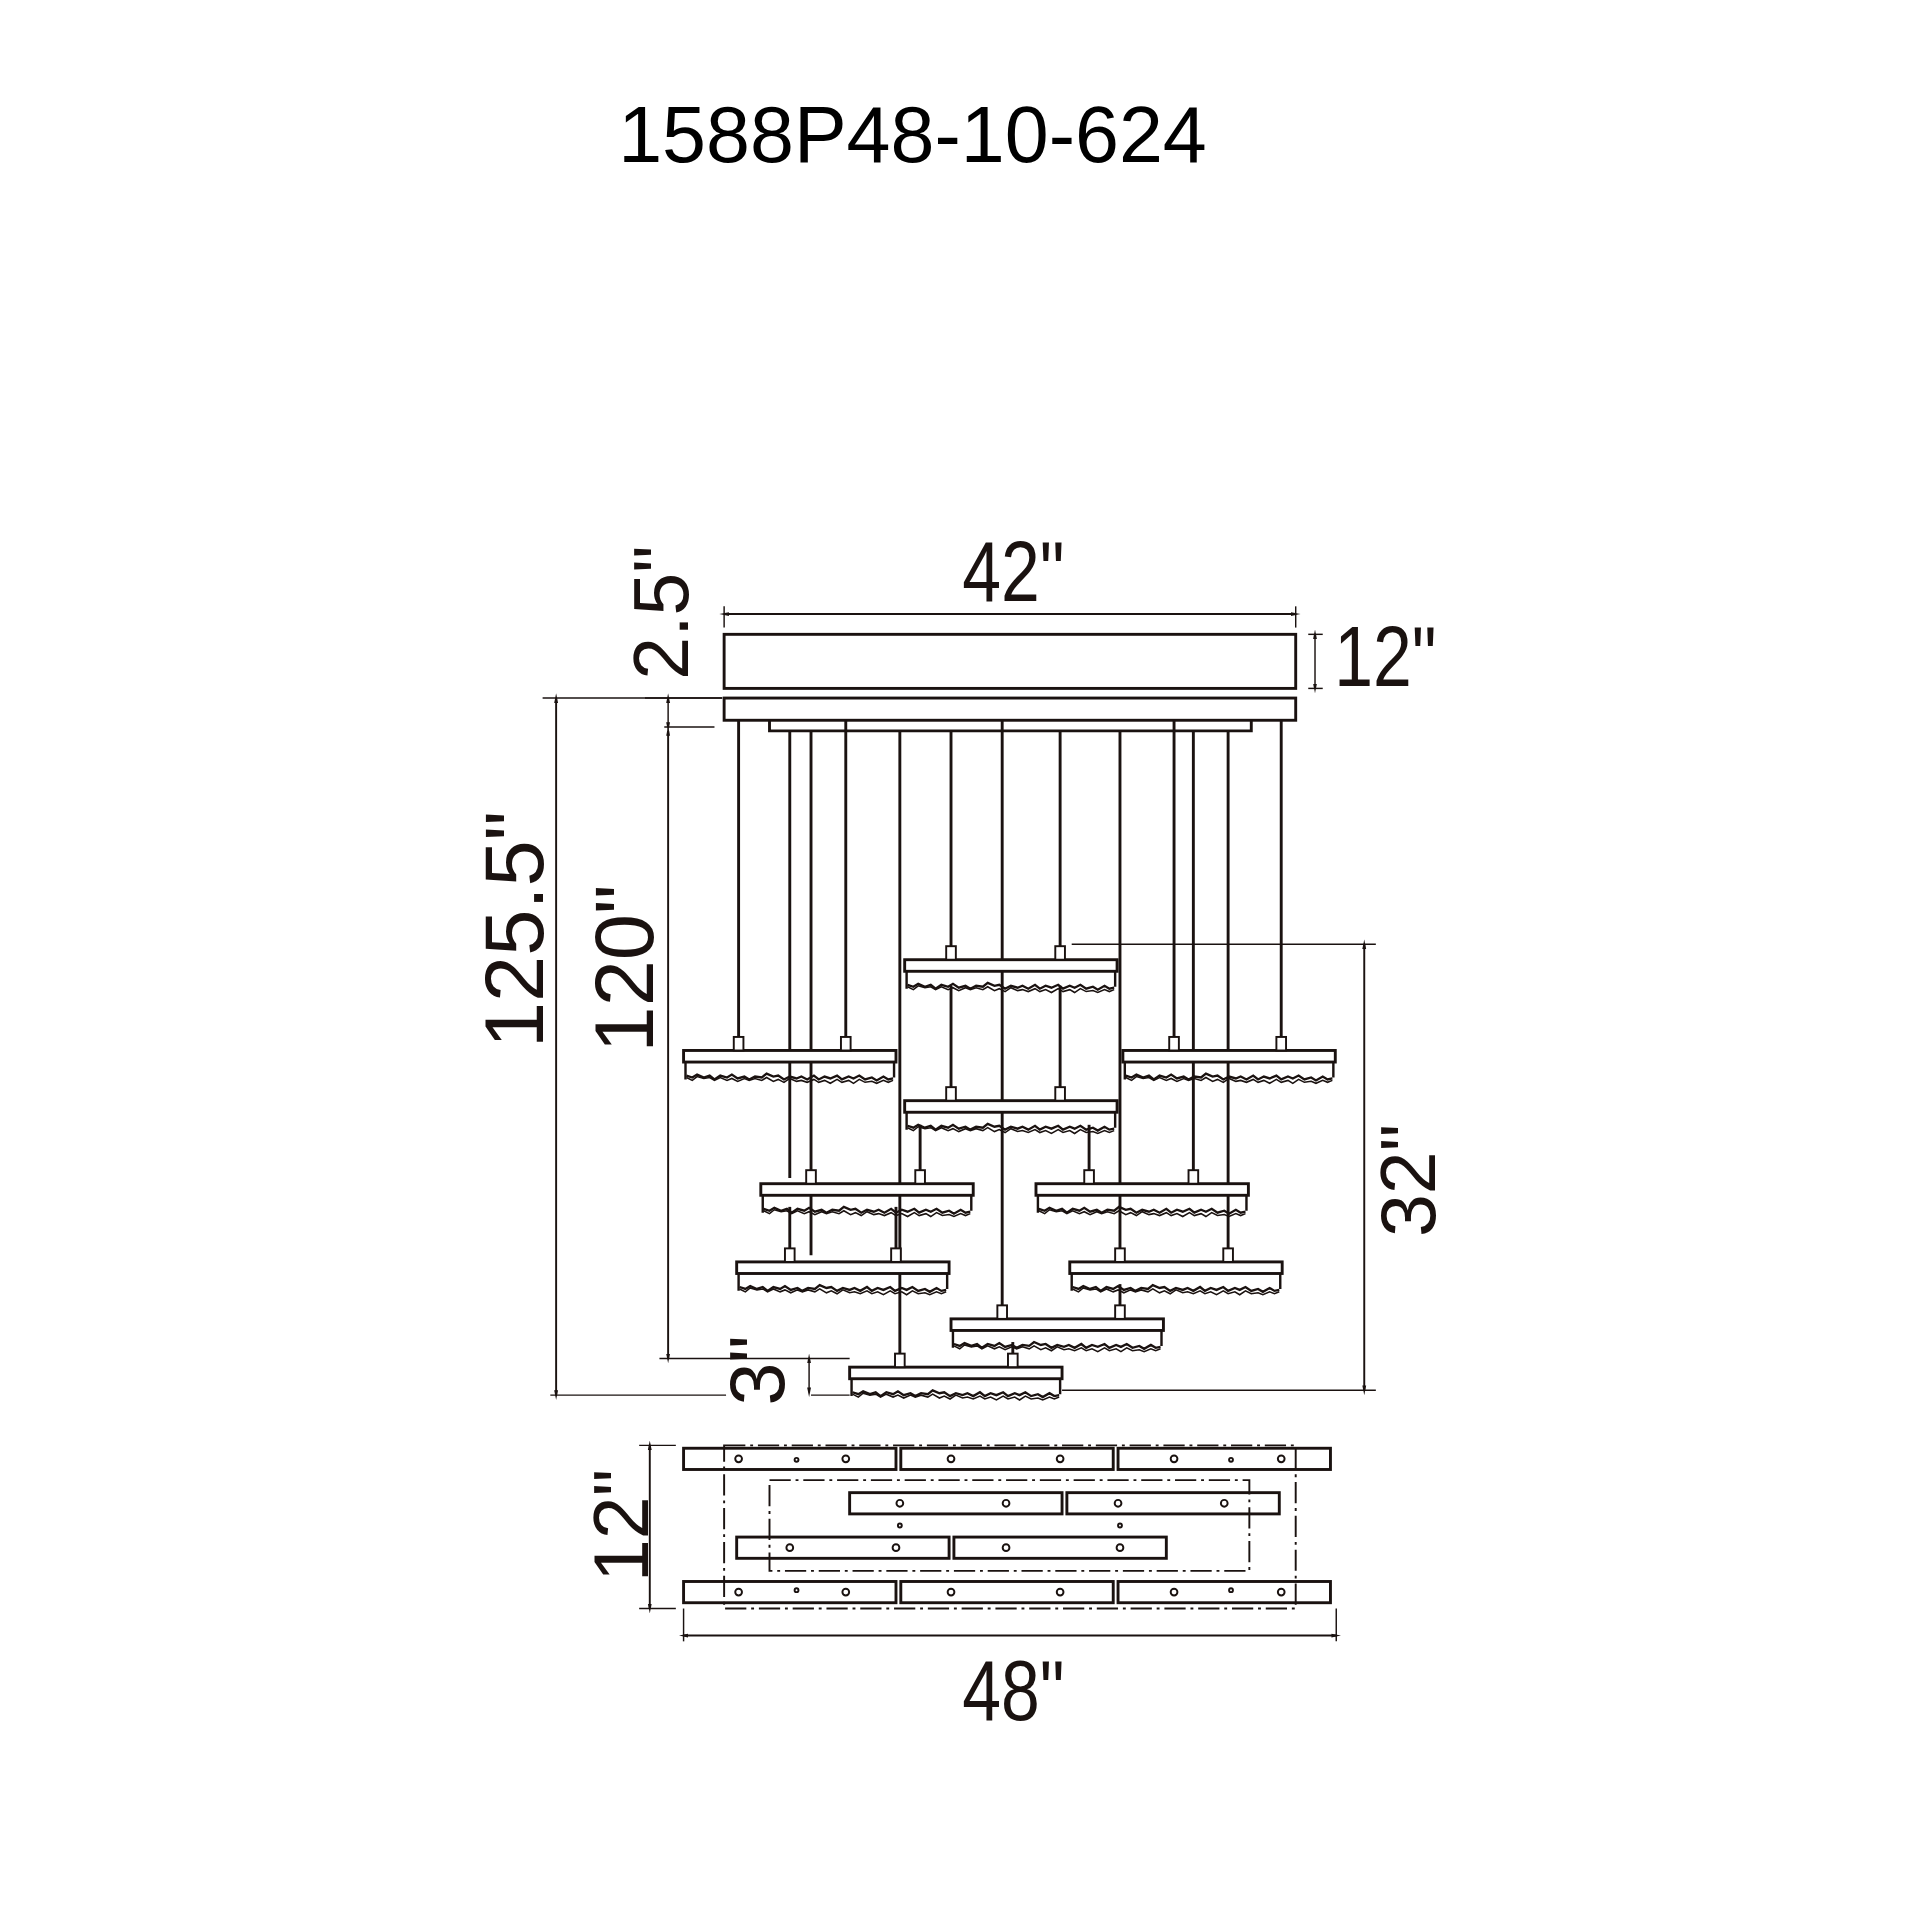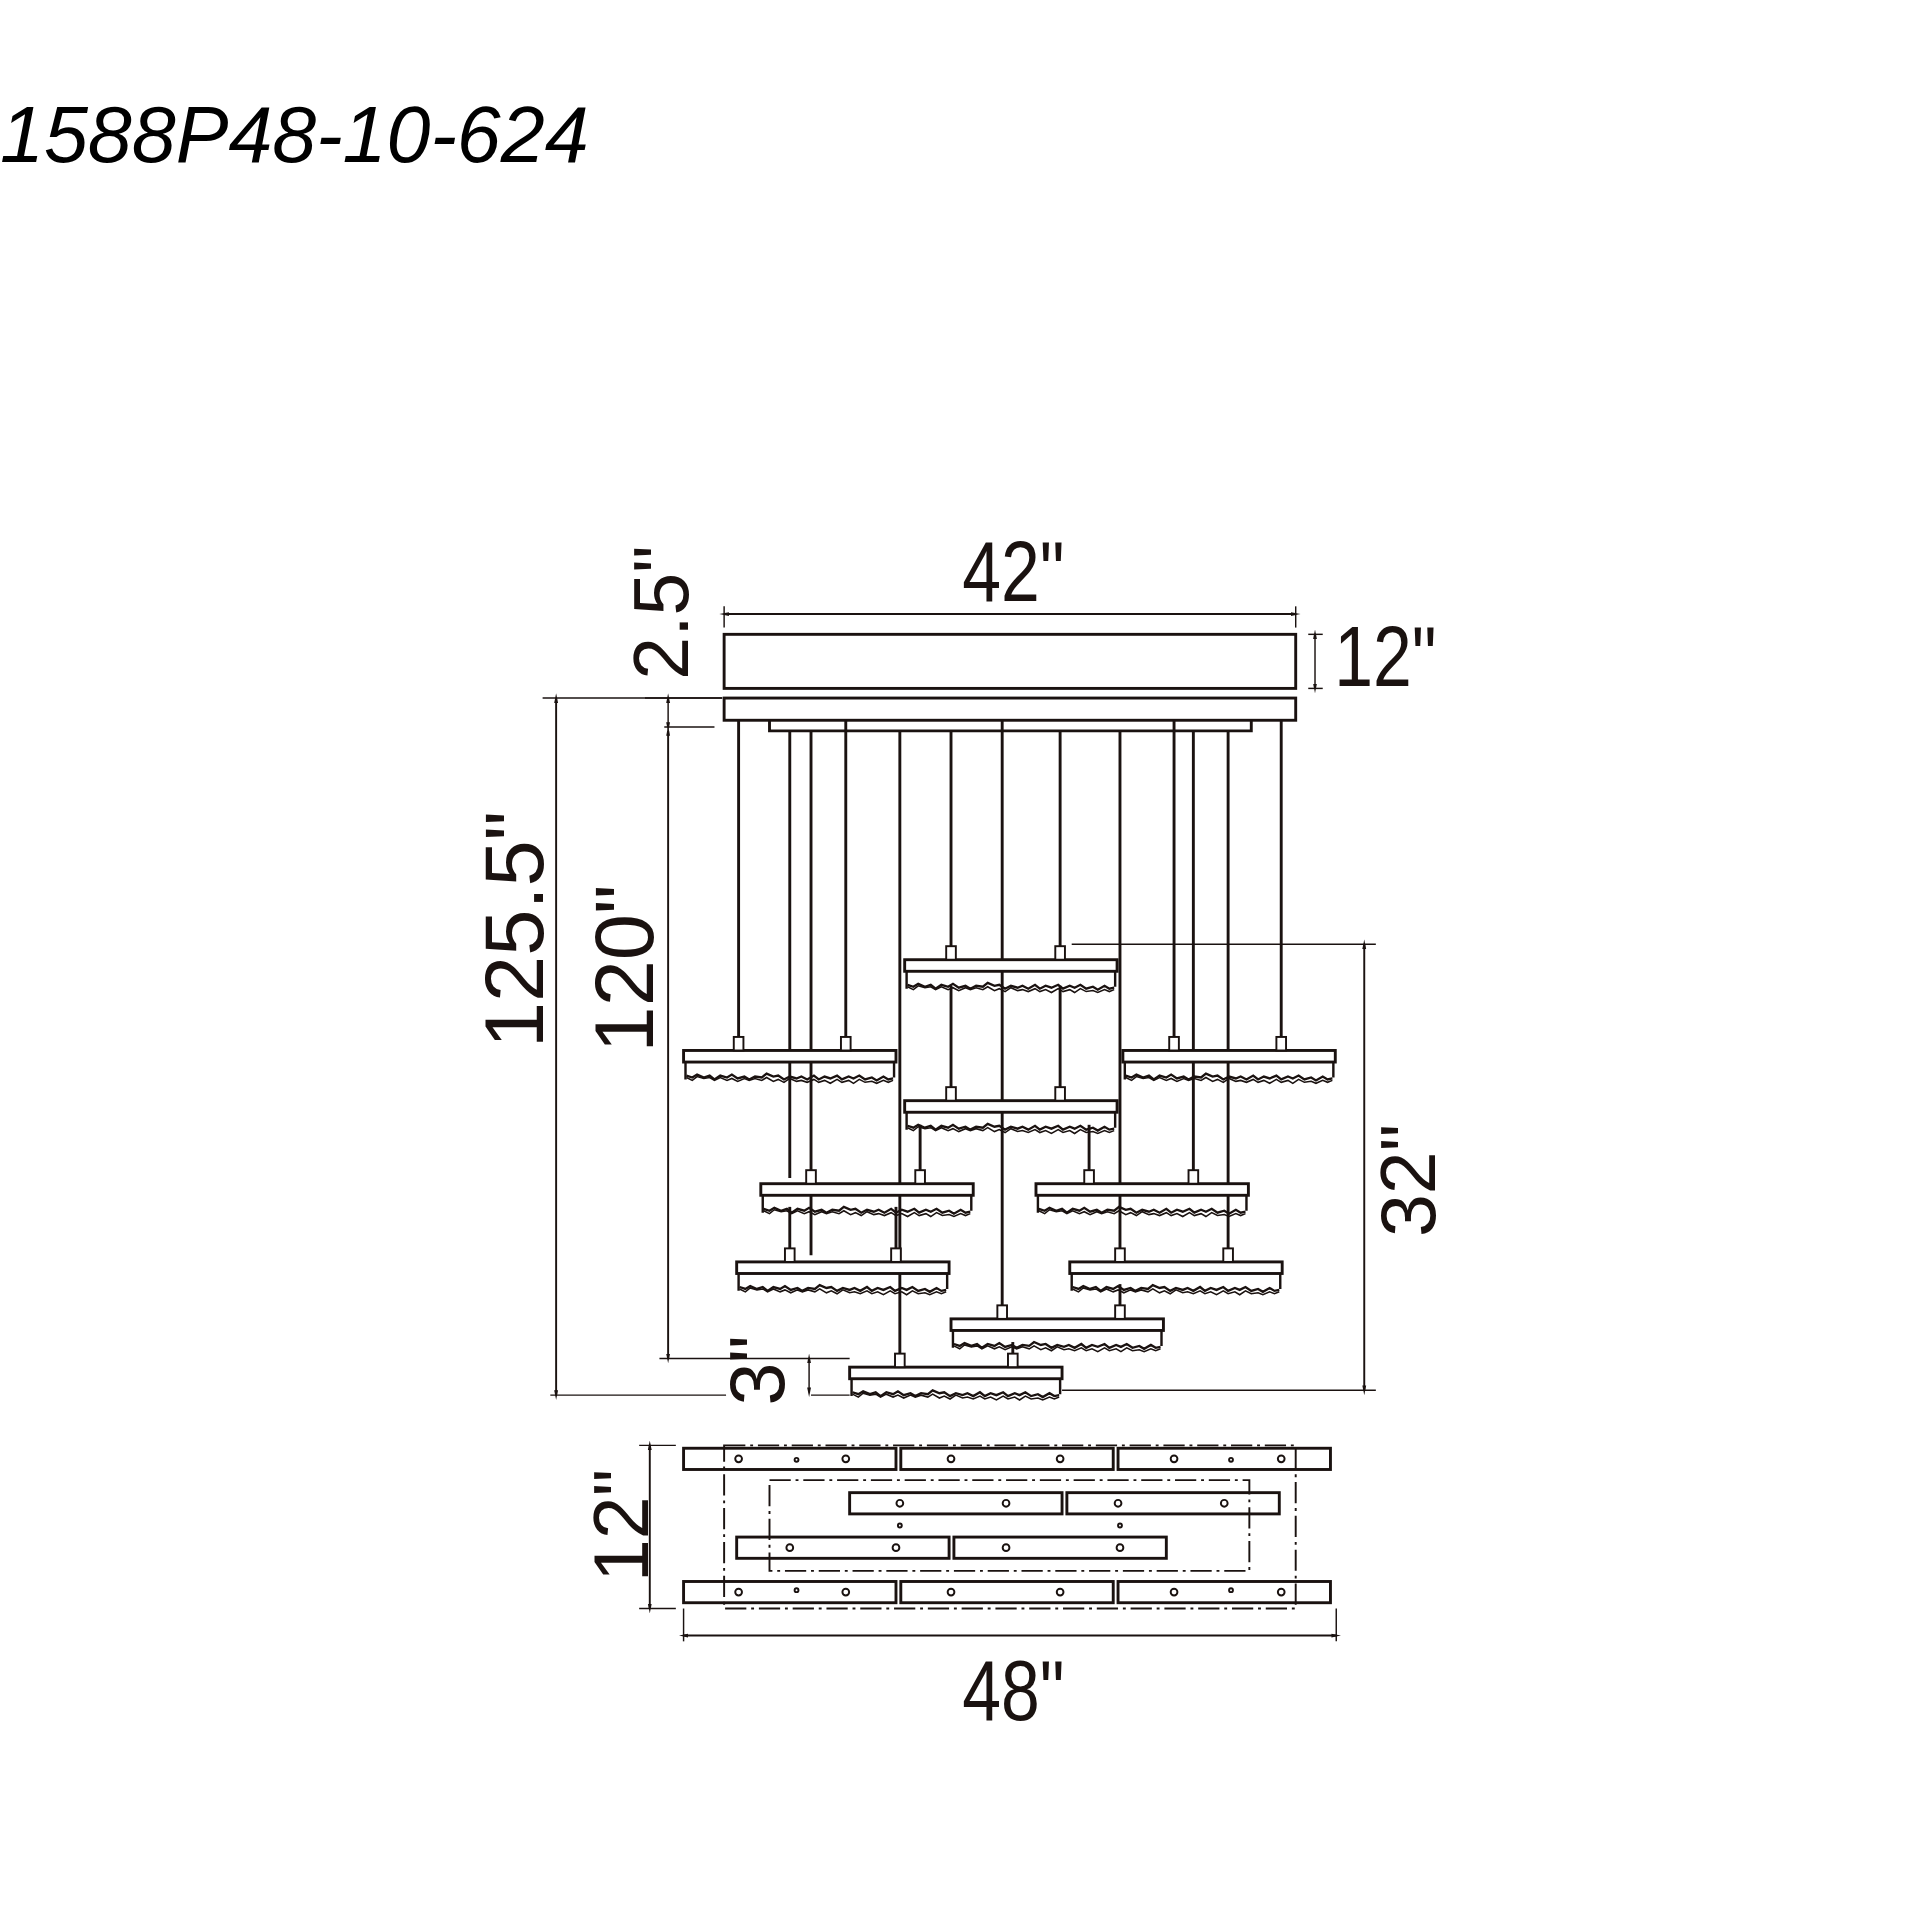--- a/index.html
+++ b/index.html
@@ -1,18 +1,18 @@
 <!DOCTYPE html>
 <html><head>
 <meta charset="utf-8">
 <style>
   html, body { margin: 0; padding: 0; background: #ffffff; }
   body { width: 1931px; height: 1931px; position: relative; overflow: hidden; font-family: "Liberation Sans", sans-serif; }
   #drawing { position: absolute; left: 0; top: 0; width: 1931px; height: 1931px; }
-  .title { position: absolute; left: 0; top: 89px; width: 1825px; font-size: 79px; color: #000; letter-spacing: 0px; font-style: italic; }
+  .title { position: absolute; left: 0; top: 89px; width: 1825px; text-align: center; font-size: 79px; color: #000; letter-spacing: 0px; }
   .dim { position: absolute; color: #1a1210; font-size: 85px; line-height: 1; white-space: nowrap; font-family: "Liberation Sans", sans-serif; transform-origin: center center; }
   .dim.narrow { transform: scaleX(0.82); }
   .vert { transform: rotate(-90deg); }
 </style>
 </head>
 <body>
 
 <div class="title">1588P48-10-624</div>
 
 <svg id="drawing" viewBox="0 0 2000 2000" xmlns="http://www.w3.org/2000/svg">

